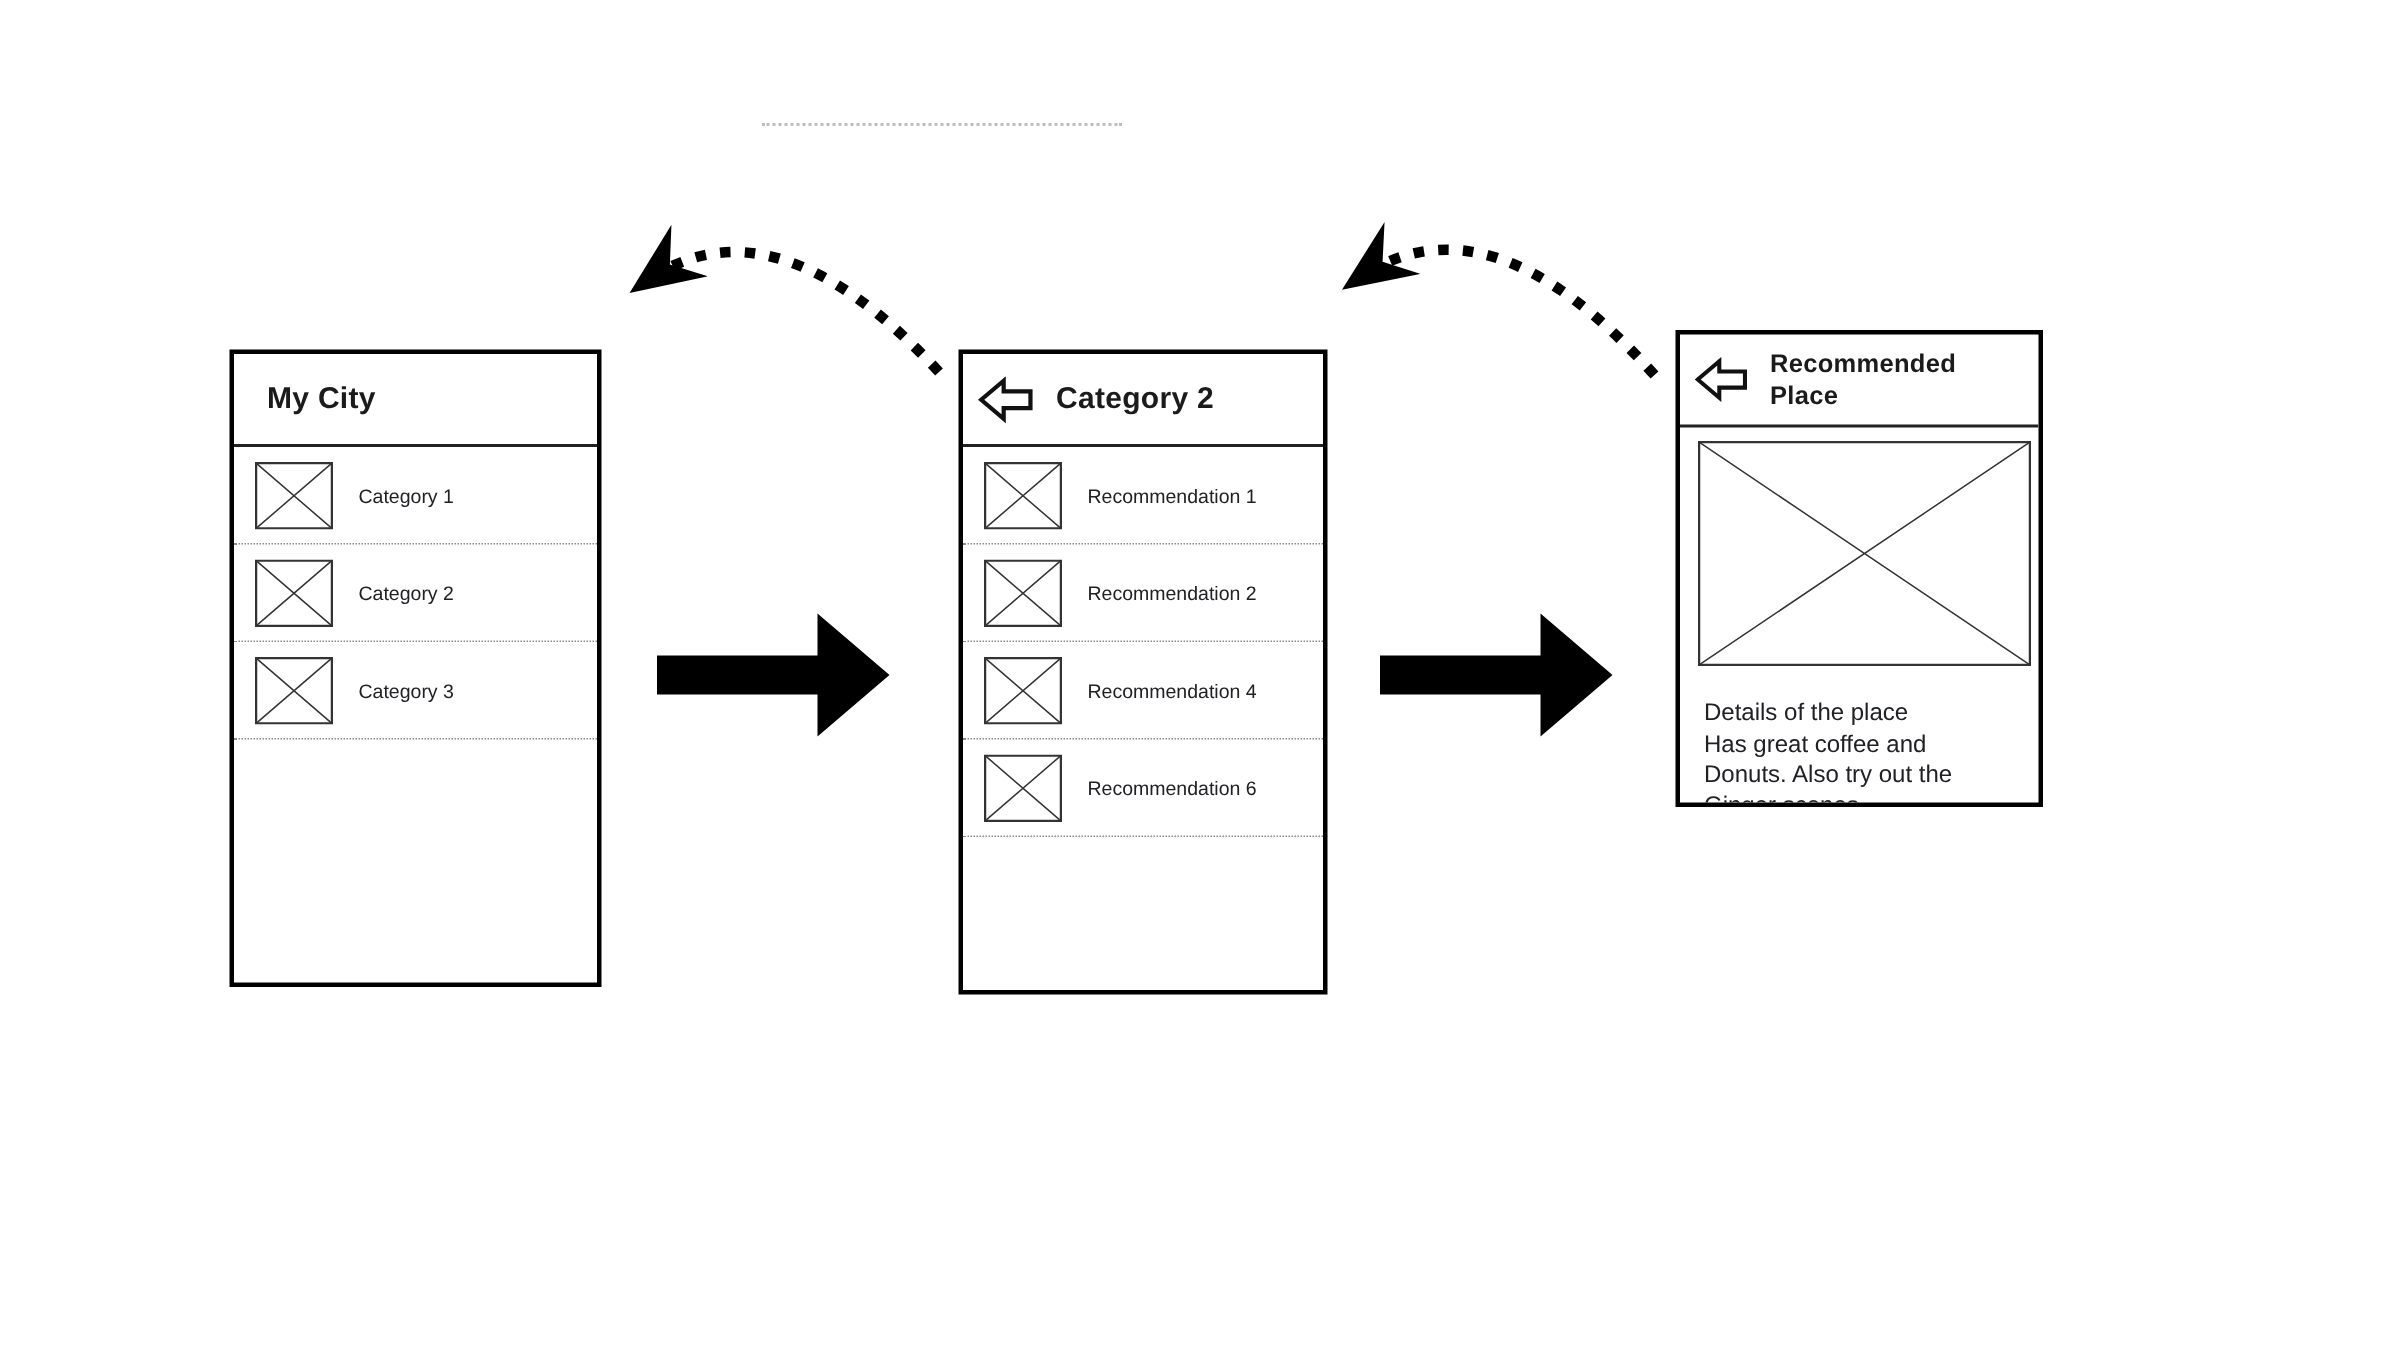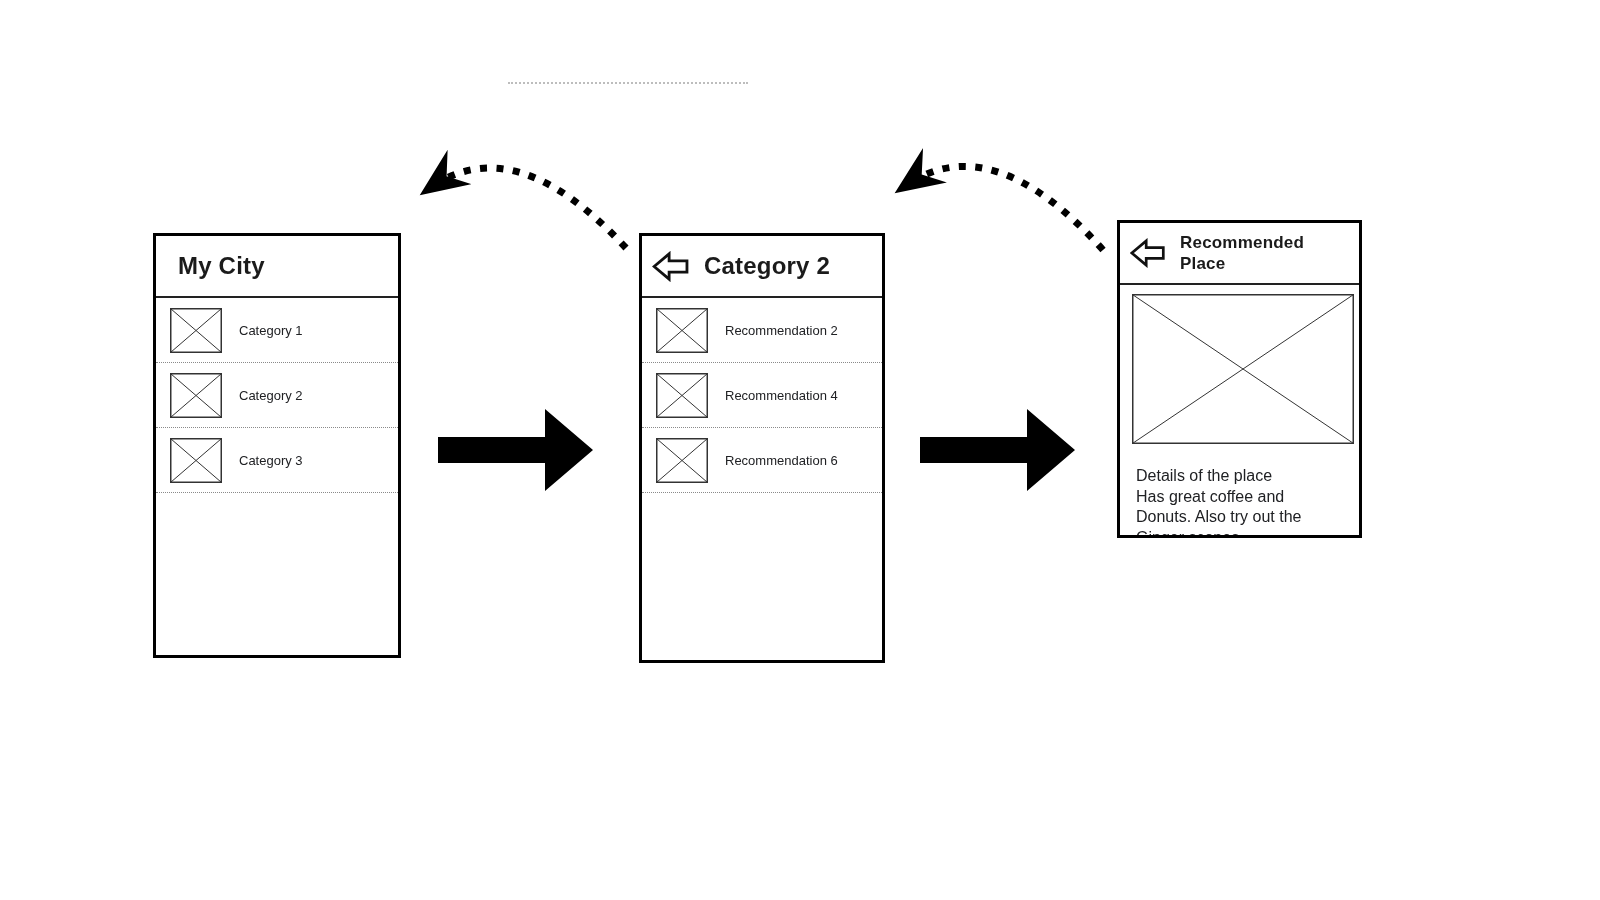--- a/index.html
+++ b/index.html
@@ -22,21 +22,21 @@
   #panel-my-city{left:153px;top:233px;width:248px;height:425px;}
   #panel-category{left:639px;top:233px;width:246px;height:430px;}
   #panel-place{left:1117px;top:220px;width:245px;height:318px;}
 
   .phone-header{
     height:62px;border-bottom:2px solid #222;
     display:flex;align-items:center;box-sizing:border-box;
     padding-left:22px;gap:14px;
   }
   .phone-header.with-back{padding-left:10px;}
-  .phone-title{font-size:24px;font-weight:600;letter-spacing:.2px;color:#1b1b1b;}
+  .phone-title{font-size:20px;font-weight:600;letter-spacing:.2px;color:#1b1b1b;}
   .phone-title.two-line{font-size:17px;line-height:21px;max-width:135px;}
 
   .back-icon{flex:0 0 auto;display:block;}
 
   .list{display:block;}
   .list-item{
     height:65px;display:flex;align-items:center;gap:17px;
     padding-left:14px;box-sizing:border-box;
     border-bottom:1px dotted #8a8a8a;
   }
@@ -109,20 +109,27 @@
       <polygon points="2,16.5 18,3 18,10.5 37,10.5 37,22.5 18,22.5 18,30" fill="#fff" stroke="#111" stroke-width="3"></polygon>
     </svg>
     <span class="phone-title">Category 2</span>
   </div>
   <div class="list">
     <div class="list-item">
       <svg class="ph-icon" width="52" height="45" viewBox="0 0 52 45">
         <rect x="0.75" y="0.75" width="50.5" height="43.5" fill="none" stroke="#333" stroke-width="1.5"></rect>
         <path d="M0.75,0.75 L51.25,44.25 M51.25,0.75 L0.75,44.25" stroke="#333" stroke-width="1" fill="none"></path>
       </svg>
+      <span class="item-label">Recommendation 1</span>
+    </div>
+    <div class="list-item">
+      <svg class="ph-icon" width="52" height="45" viewBox="0 0 52 45">
+        <rect x="0.75" y="0.75" width="50.5" height="43.5" fill="none" stroke="#333" stroke-width="1.5"></rect>
+        <path d="M0.75,0.75 L51.25,44.25 M51.25,0.75 L0.75,44.25" stroke="#333" stroke-width="1" fill="none"></path>
+      </svg>
       <span class="item-label">Recommendation 2</span>
     </div>
     <div class="list-item">
       <svg class="ph-icon" width="52" height="45" viewBox="0 0 52 45">
         <rect x="0.75" y="0.75" width="50.5" height="43.5" fill="none" stroke="#333" stroke-width="1.5"></rect>
         <path d="M0.75,0.75 L51.25,44.25 M51.25,0.75 L0.75,44.25" stroke="#333" stroke-width="1" fill="none"></path>
       </svg>
       <span class="item-label">Recommendation 4</span>
     </div>
     <div class="list-item">

